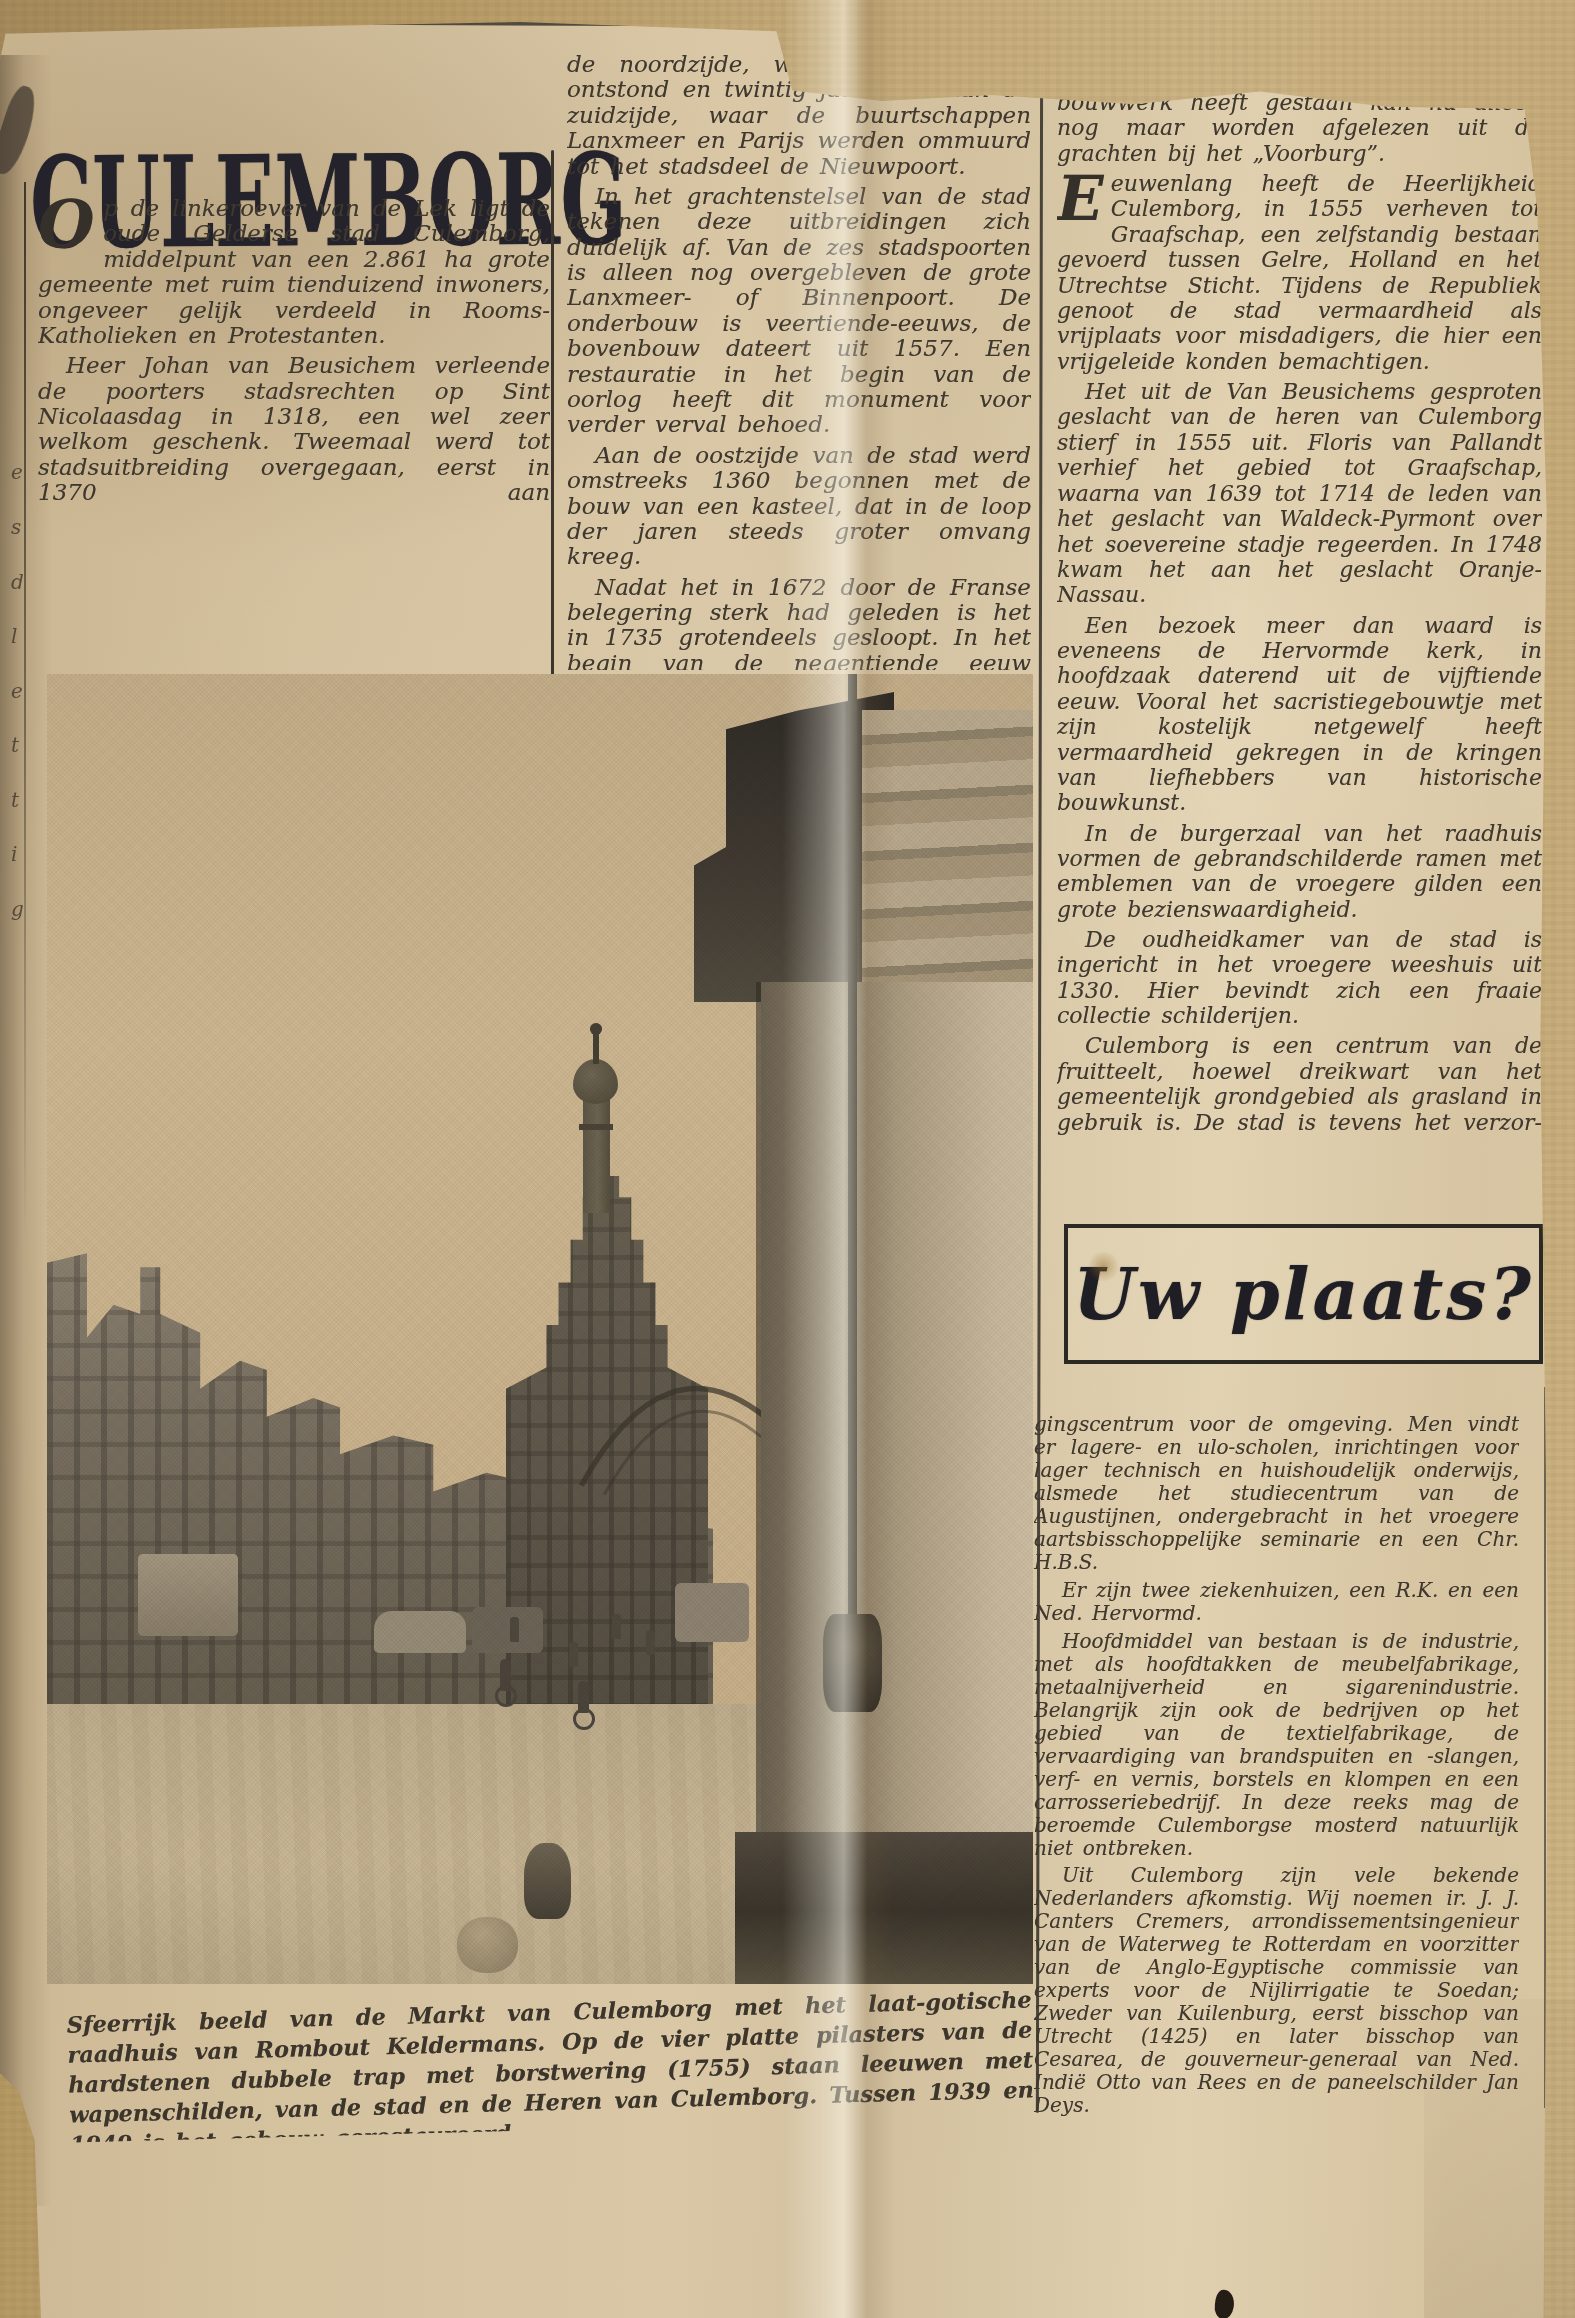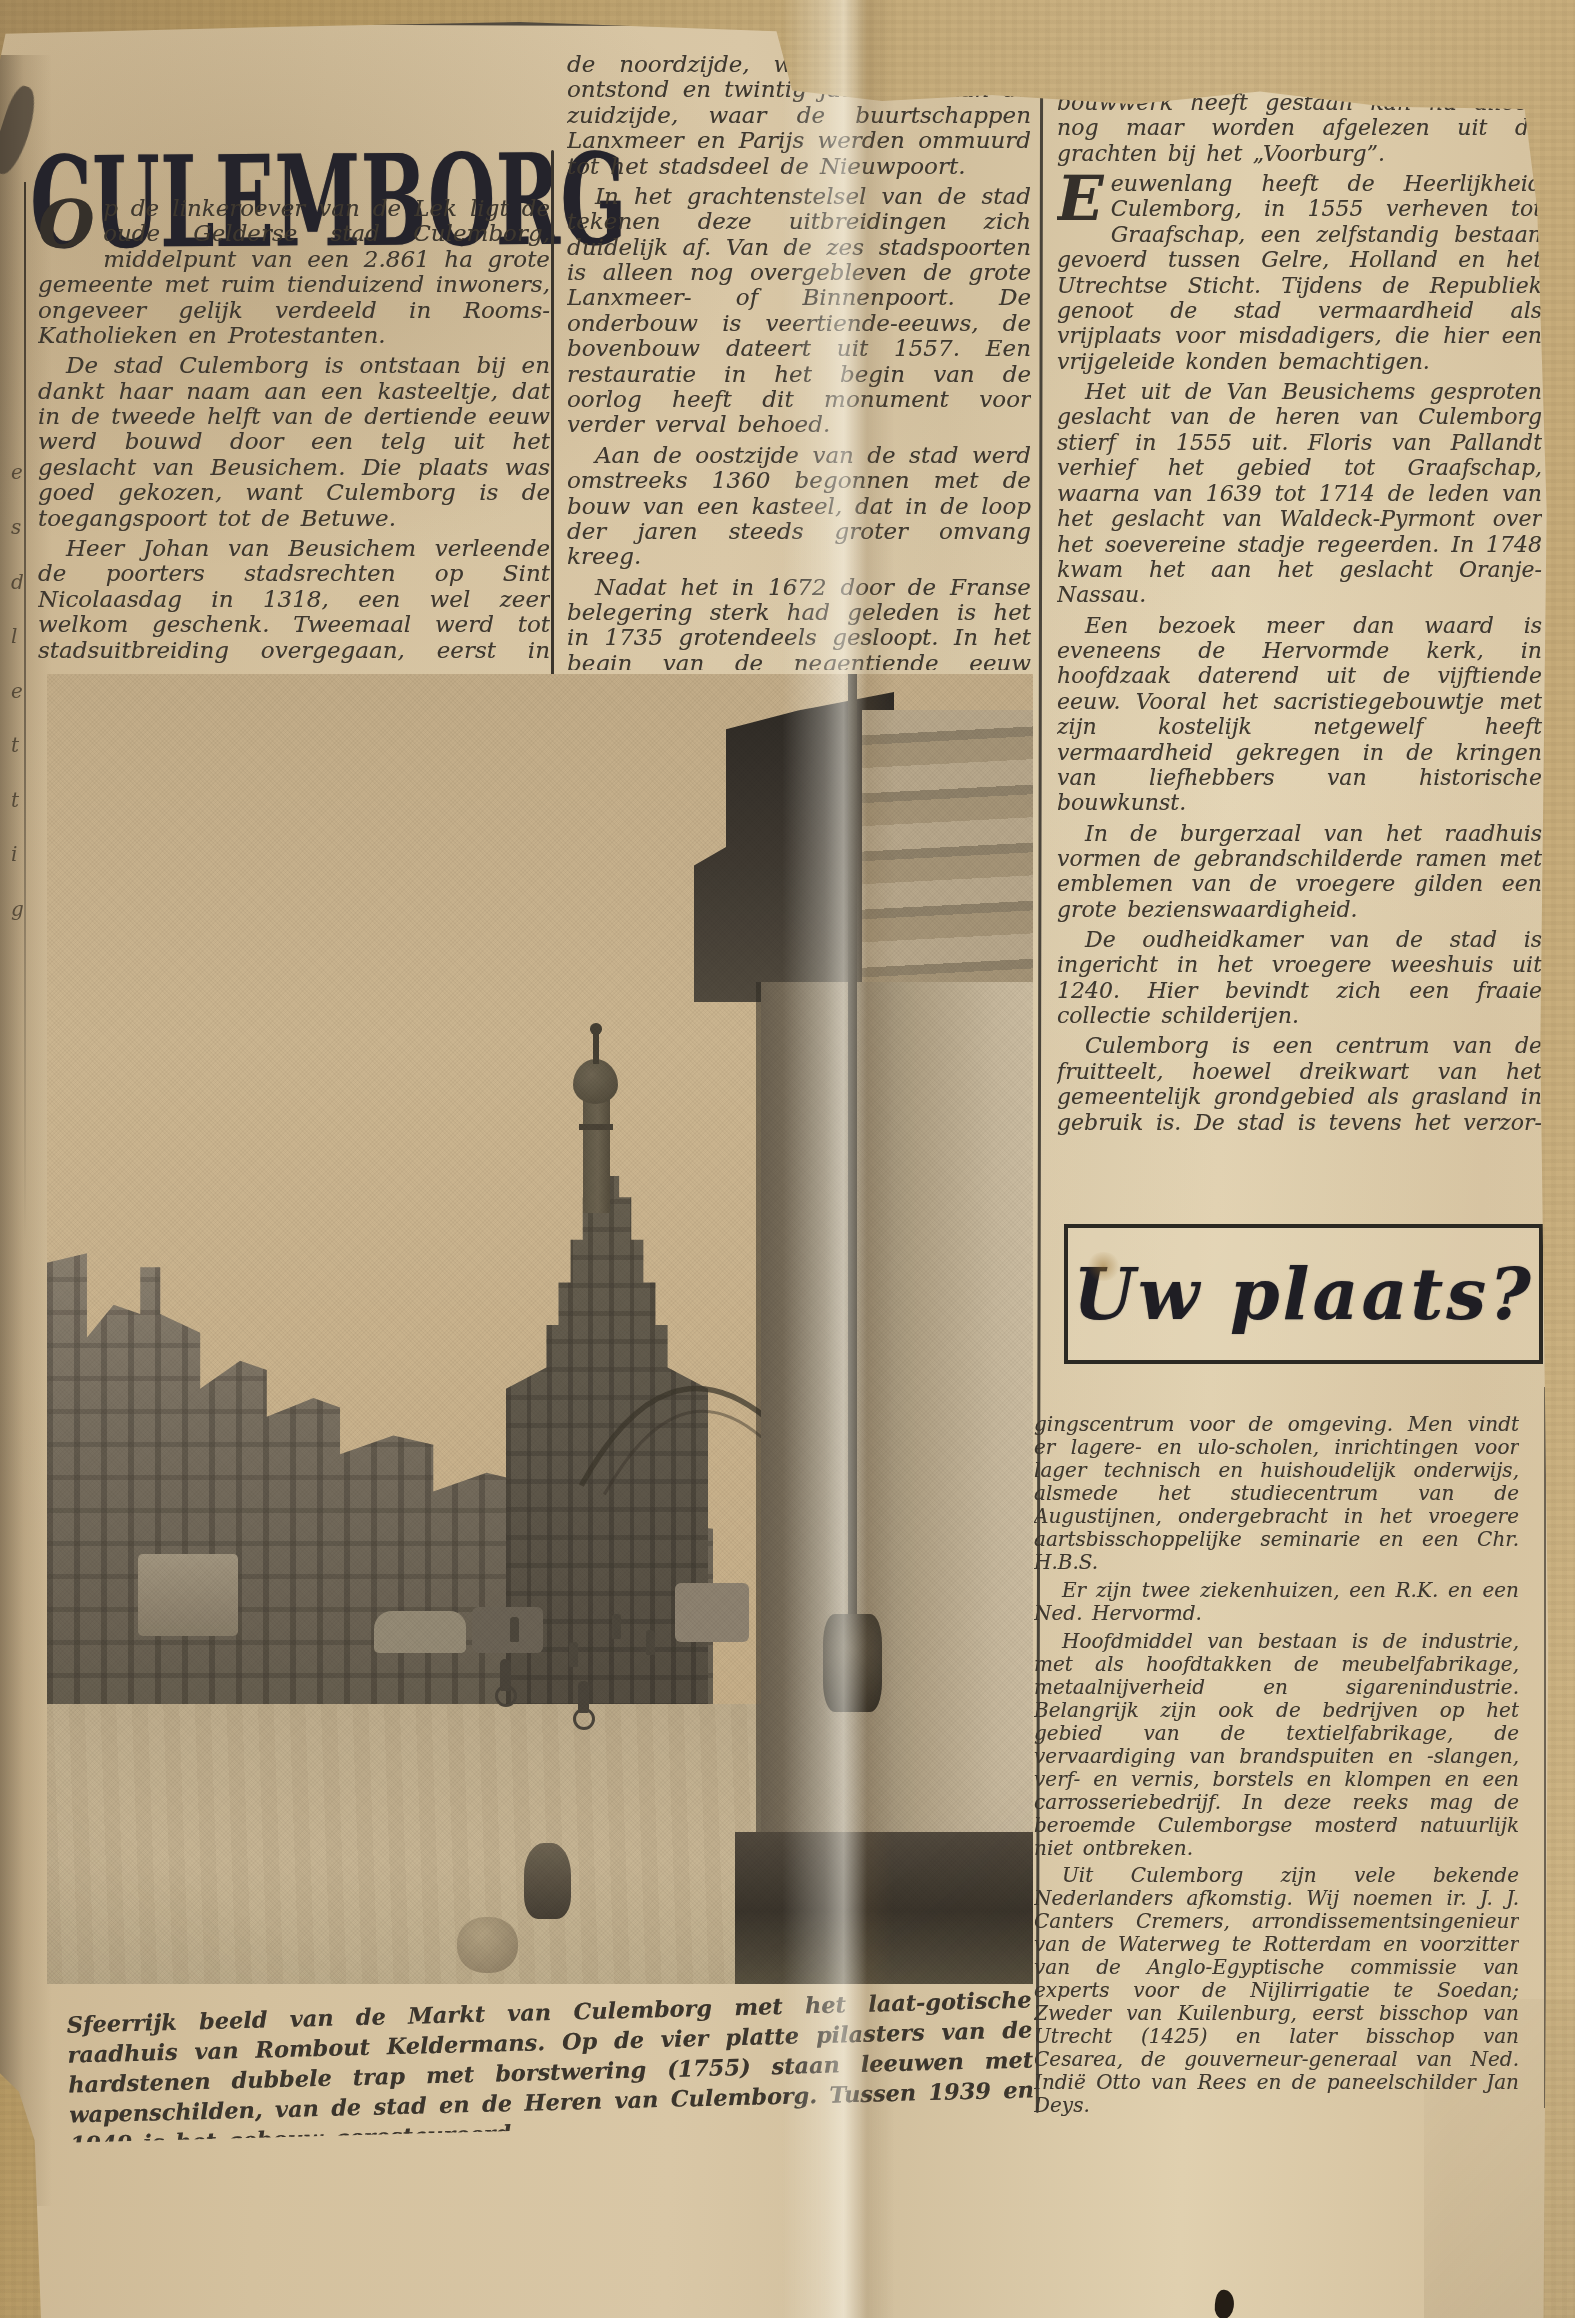--- a/index.html
+++ b/index.html
@@ -155,38 +155,37 @@
     <span class="edge-frag" style="top:842px">i</span>
     <span class="edge-frag" style="top:897px">g</span>
 
     <h1 class="headline">CULEMBORG</h1>
 
     <div class="rule-v rule-v1"></div>
     <div class="rule-v rule-v2"></div>
 
     <div class="bt col1">
       <p class="cont"><span class="dropcap">O</span><span>p de linkeroever van de Lek ligt de oude Gelderse stad Culemborg, middelpunt van een 2.861 ha grote gemeente met ruim tienduizend inwoners, ongeveer gelijk verdeeld in Rooms-Katholieken en Protestanten.</span></p>
-      <p>De stad Culemborg is ontstaan bij en dankt haar naam aan een kasteeltje, dat in de tweede helft van de dertiende eeuw werd bouwd door een telg uit het geslacht van Beusichem. Die plaats was goed gekozen, want Culemborg is de toegangspoort tot de Betuwe.</p>
       <p class="jl">Heer Johan van Beusichem verleende de poorters stadsrechten op Sint Nicolaasdag in 1318, een wel zeer welkom geschenk. Tweemaal werd tot stadsuitbreiding overgegaan, eerst in 1370 aan</p>
     </div>
 
     <div class="bt col2">
       <p class="cont">de noordzijde, waar de Havenwijk ontstond en twintig jaar later aan de zuidzijde, waar de buurtschappen Lanxmeer en Parijs werden ommuurd tot het stadsdeel de Nieuwpoort.</p>
       <p>In het grachtenstelsel van de stad tekenen deze uitbreidingen zich duidelijk af. Van de zes stadspoorten is alleen nog overgebleven de grote Lanxmeer- of Binnenpoort. De onderbouw is veertiende-eeuws, de bovenbouw dateert uit 1557. Een restauratie in het begin van de oorlog heeft dit monument voor verder verval behoed.</p>
       <p>Aan de oostzijde van de stad werd omstreeks 1360 begonnen met de bouw van een kasteel, dat in de loop der jaren steeds groter omvang kreeg.</p>
       <p class="jl">Nadat het in 1672 door de Franse belegering sterk had geleden is het in 1735 grotendeels gesloopt. In het begin van de negentiende eeuw verdwenen de laatste overblijfselen en de plaats waar het</p>
     </div>
 
     <div class="bt col3a">
       <p class="cont">bouwwerk heeft gestaan kan nu alleen nog maar worden afgelezen uit de grachten bij het „Voorburg”.</p>
       <p class="cont"><span class="dropcap e">E</span><span>euwenlang heeft de Heerlijkheid Culemborg, in 1555 verheven tot Graafschap, een zelfstandig bestaan gevoerd tussen Gelre, Holland en het Utrechtse Sticht. Tijdens de Republiek genoot de stad vermaardheid als vrijplaats voor misdadigers, die hier een vrijgeleide konden bemachtigen.</span></p>
       <p>Het uit de Van Beusichems gesproten geslacht van de heren van Culemborg stierf in 1555 uit. Floris van Pallandt verhief het gebied tot Graafschap, waarna van 1639 tot 1714 de leden van het geslacht van Waldeck-Pyrmont over het soevereine stadje regeerden. In 1748 kwam het aan het geslacht Oranje-Nassau.</p>
       <p>Een bezoek meer dan waard is eveneens de Hervormde kerk, in hoofdzaak daterend uit de vijftiende eeuw. Vooral het sacristiegebouwtje met zijn kostelijk netgewelf heeft vermaardheid gekregen in de kringen van liefhebbers van historische bouwkunst.</p>
       <p>In de burgerzaal van het raadhuis vormen de gebrandschilderde ramen met emblemen van de vroegere gilden een grote bezienswaardigheid.</p>
-      <p>De oudheidkamer van de stad is ingericht in het vroegere weeshuis uit 1240. Hier bevindt zich een fraaie collectie schilderijen.</p>
+      <p>De oudheidkamer van de stad is ingericht in het vroegere weeshuis uit 1330. Hier bevindt zich een fraaie collectie schilderijen.</p>
       <p class="jl">Culemborg is een centrum van de fruitteelt, hoewel dreikwart van het gemeentelijk grondgebied als grasland in gebruik is. De stad is tevens het verzor-</p>
     </div>
 
     <div class="feature-box">
       <span class="title">Uw plaats?</span>
     </div>
     <div class="stain1"></div>
 
     <div class="bt col3b">
       <p class="cont">gingscentrum voor de omgeving. Men vindt er lagere- en ulo-scholen, inrichtingen voor lager technisch en huishoudelijk onderwijs, alsmede het studiecentrum van de Augustijnen, ondergebracht in het vroegere aartsbisschoppelijke seminarie en een Chr. H.B.S.</p>

